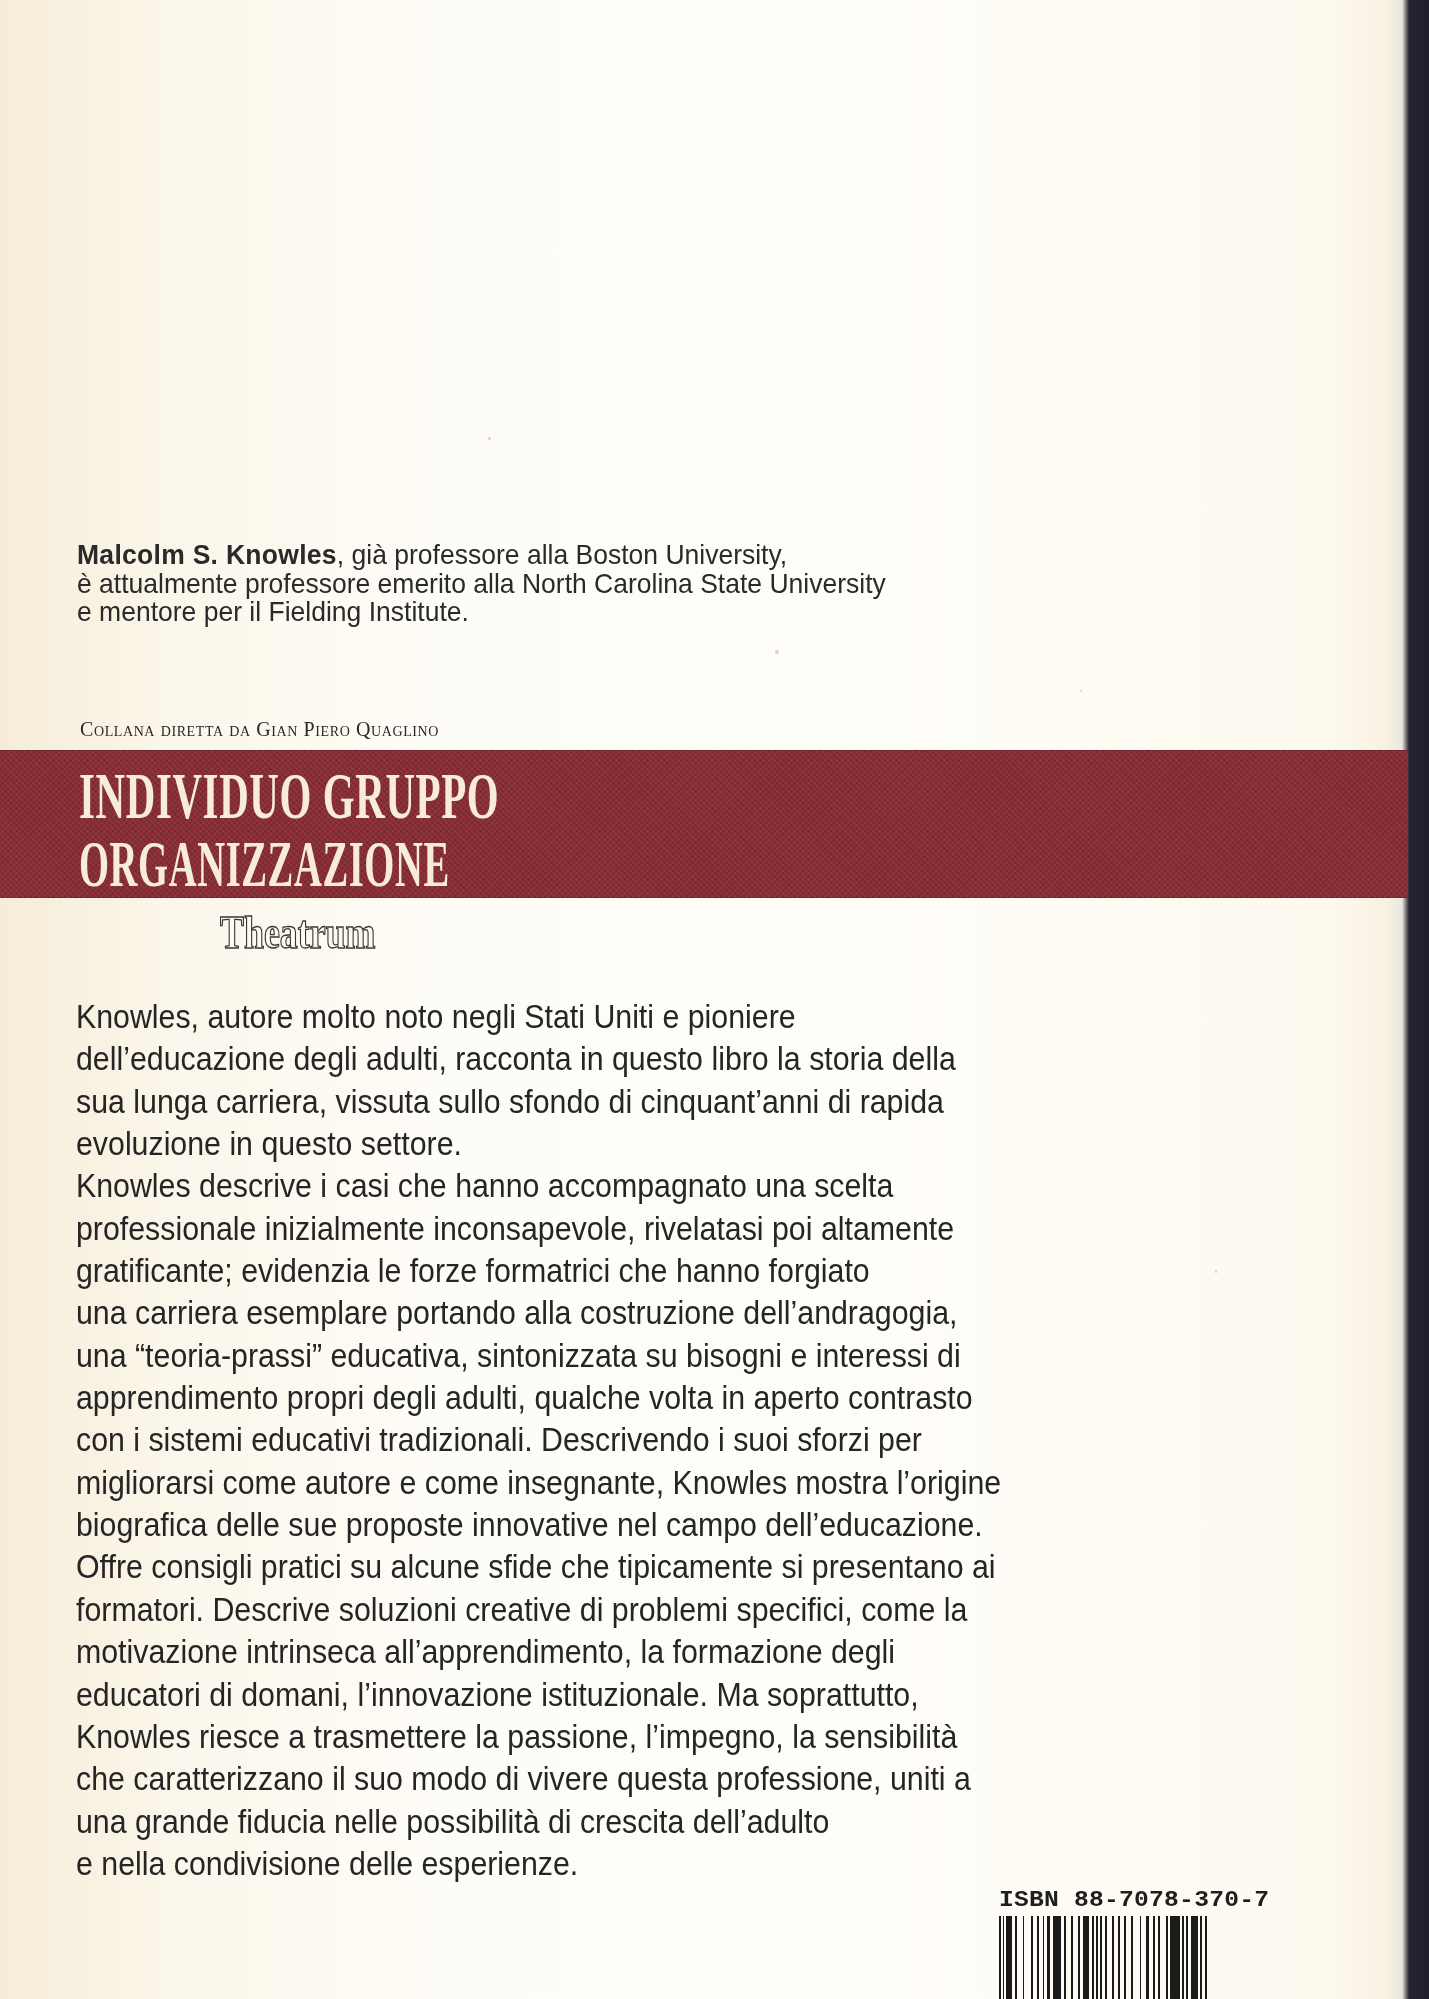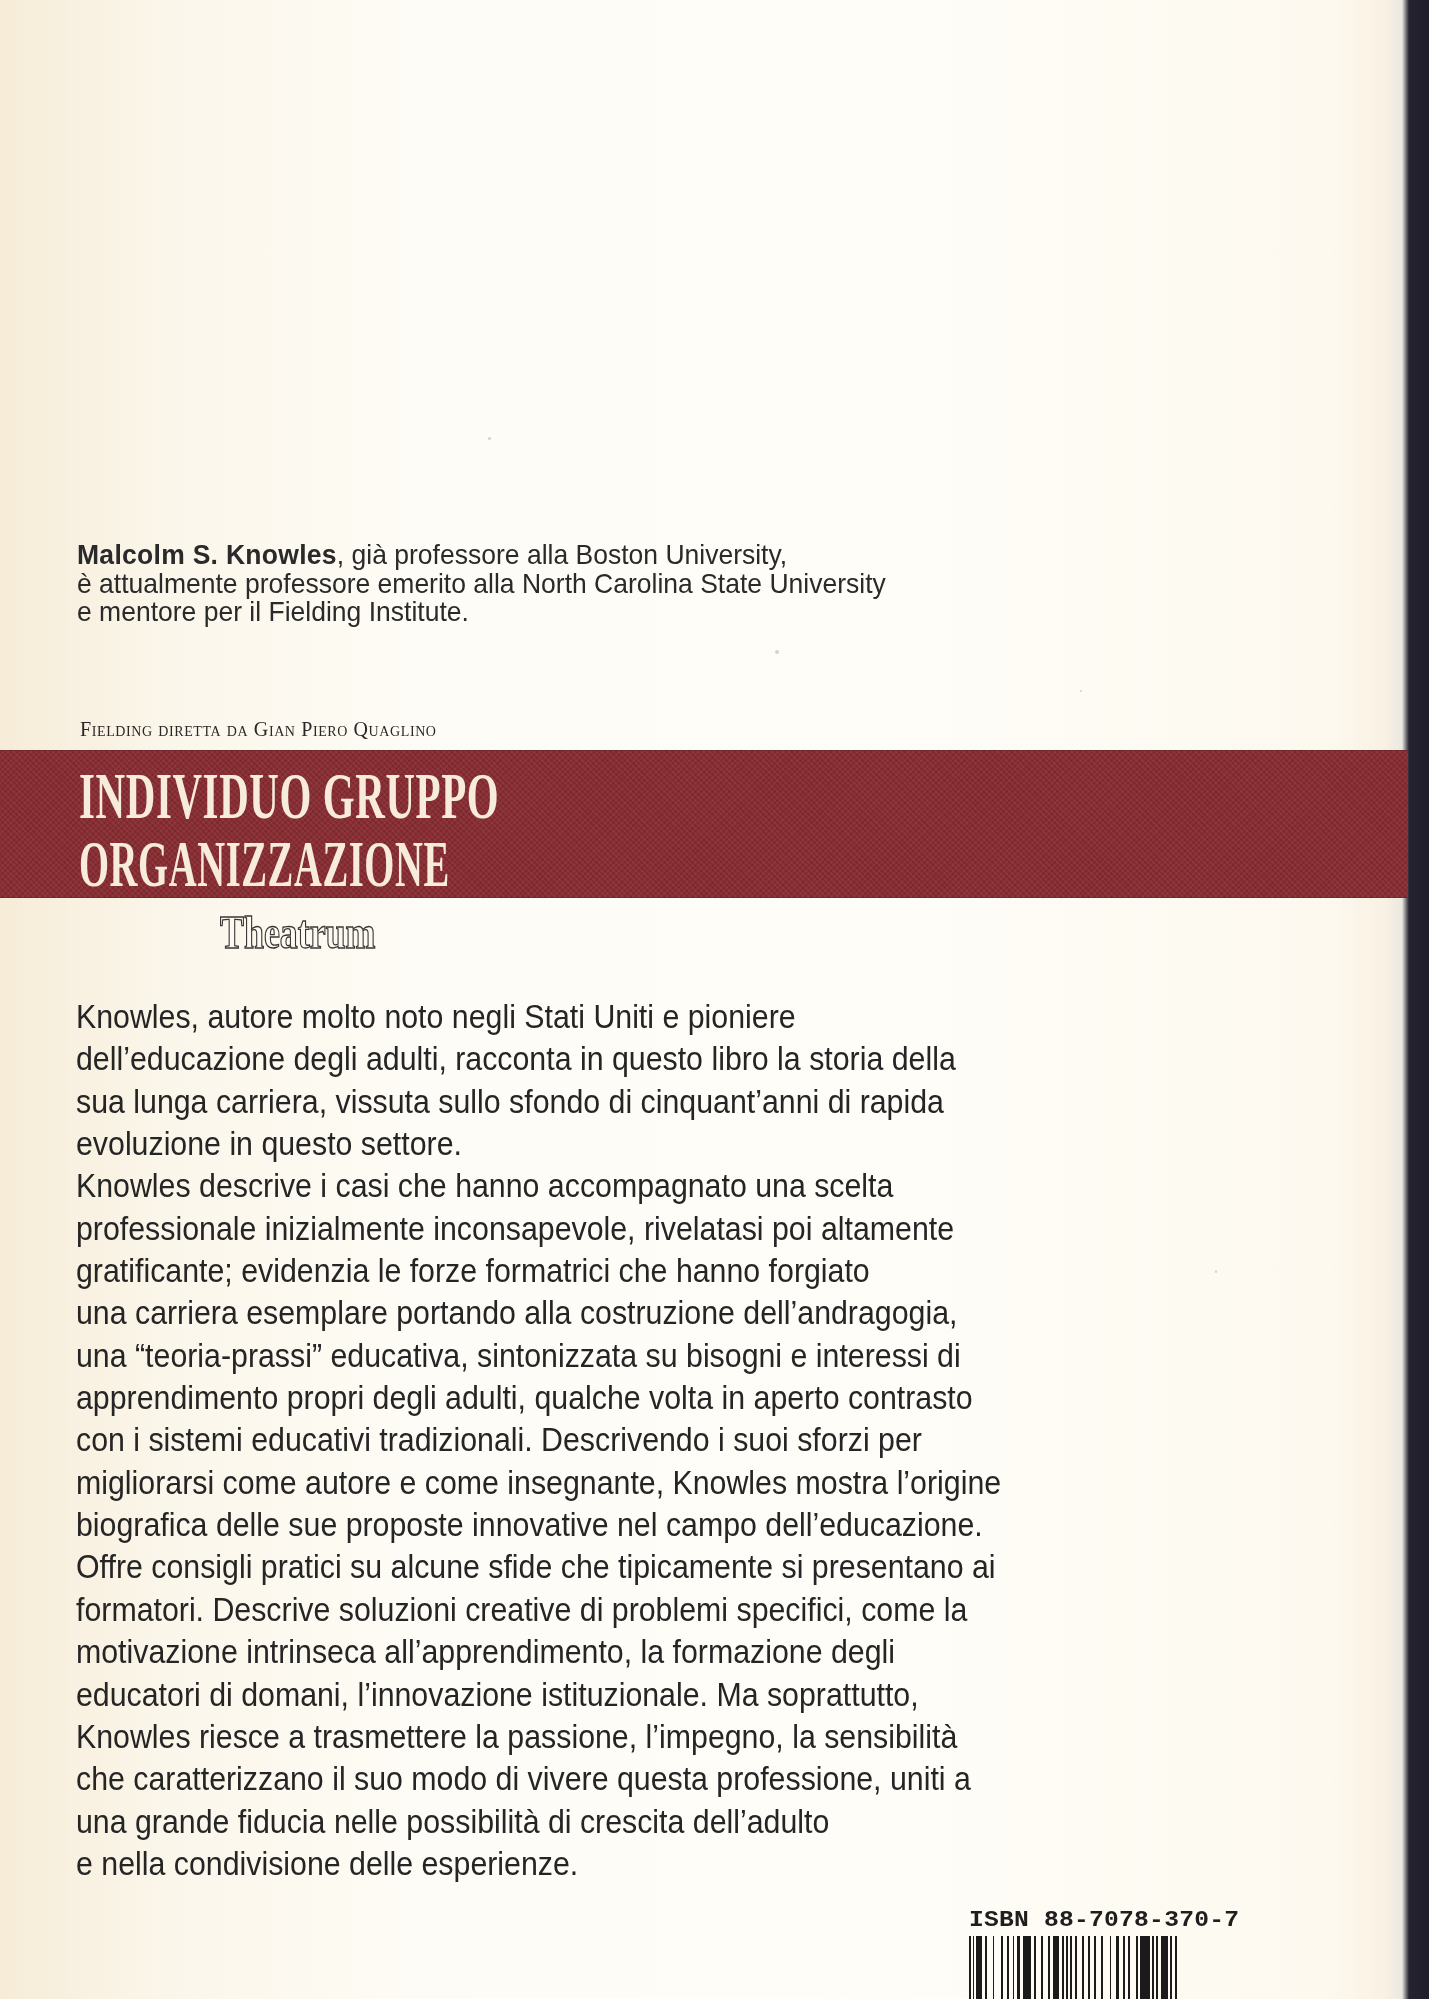--- a/index.html
+++ b/index.html
@@ -93,24 +93,23 @@
       font-size: 33.5px;
       line-height: 42.35px;
       color: #262525;
       white-space: nowrap;
       transform-origin: 0 0;
       transform: scaleX(0.905);
     }
     .blurb .line { display: block; height: 42.35px; }
     .isbn-block {
       position: absolute;
-      left: 969px;
+      left: 999px;
       top: 1890px;
       width: 252px;
-      margin-top: 20px;
     }
     .isbn-text {
       font-family: "Liberation Mono", monospace;
       font-size: 22px;
       line-height: 22px;
       color: #1e1e1e;
       letter-spacing: 0.2px;
       white-space: nowrap;
       transform-origin: 0 0;
       transform: scaleX(1.12);
@@ -134,21 +133,21 @@
 <div class="speck" style="left:775px;top:650px;width:4px;height:4px;"></div>
 <div class="speck" style="left:1080px;top:690px;width:2px;height:2px;"></div>
 <div class="speck" style="left:1215px;top:1270px;width:2px;height:3px;"></div>
 
 <div class="bio">
   <span class="line"><span class="name">Malcolm S. Knowles</span><span>, già professore alla Boston University,</span></span>
   <span class="line">è attualmente professore emerito alla North Carolina State University</span>
   <span class="line">e mentore per il Fielding Institute.</span>
 </div>
 
-<div class="series-editor">Fielding diretta da Gian Piero Quaglino</div>
+<div class="series-editor">Collana diretta da Gian Piero Quaglino</div>
 
 <div class="band"></div>
 <div class="band-title">
   <span class="t1">INDIVIDUO GRUPPO</span>
   <span class="t2">ORGANIZZAZIONE</span>
 </div>
 
 <div class="imprint">Theatrum</div>
 
 <div class="blurb">

